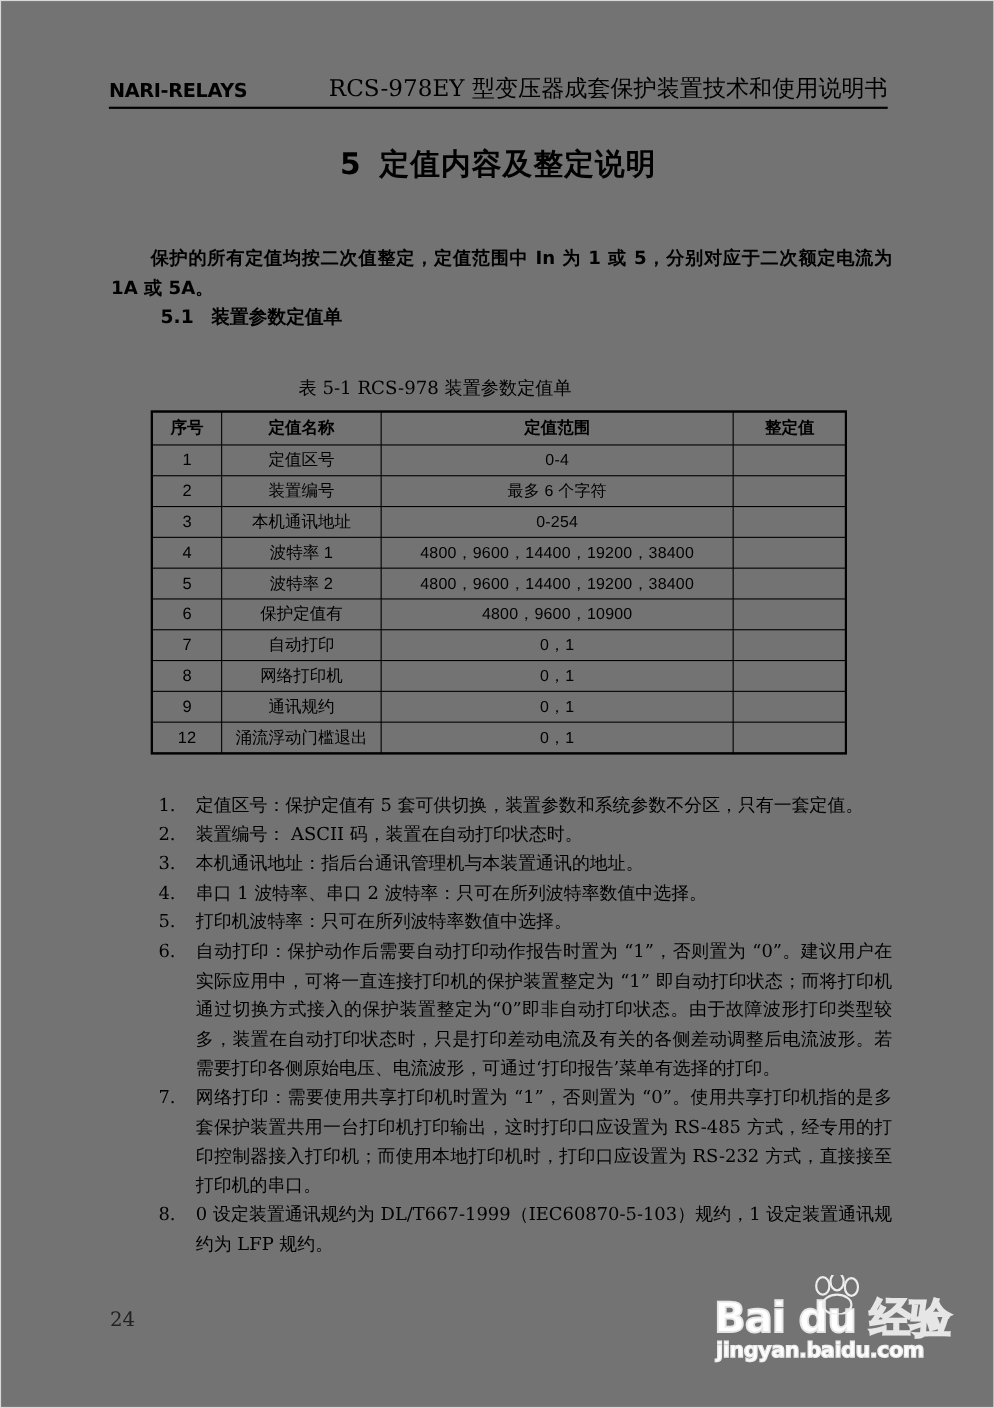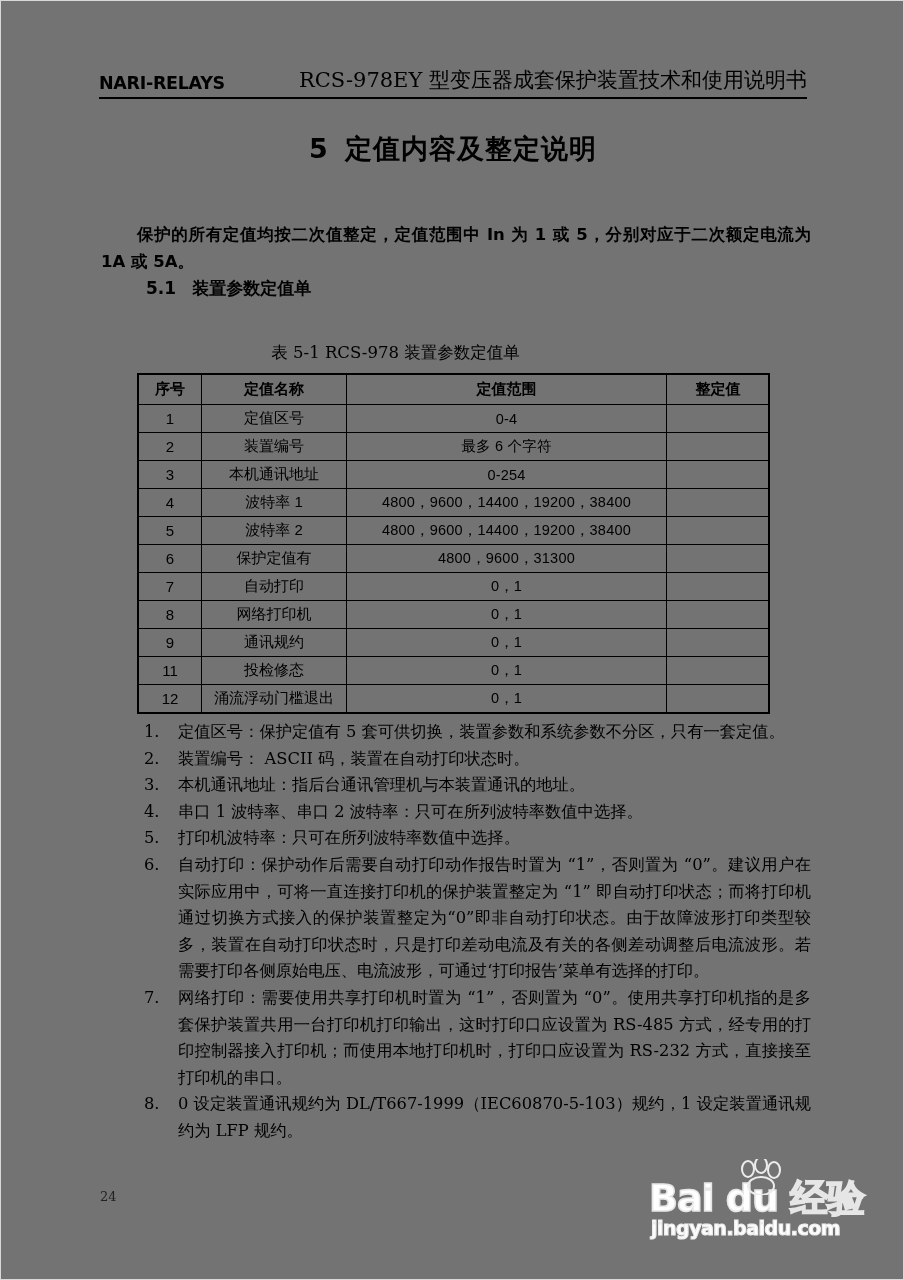--- a/index.html
+++ b/index.html
@@ -169,21 +169,21 @@
     width: 28px;
     text-align: left;
   }
 
   
   .page-number {
     position: absolute;
     left: 99px;
     top: 1188px;
     font-family: "DejaVu Serif", "Liberation Serif", serif;
-    font-size: 13px;
+    font-size: 18px;
     color: #222;
   }
 
   
   .watermark {
     position: absolute;
     left: 638px;
     top: 1158px;
     width: 250px;
     height: 92px;
@@ -287,44 +287,38 @@
           </tr>
           <tr>
             <td>5</td>
             <td>波特率 2</td>
             <td class="range-num">4800，9600，14400，19200，38400</td>
             <td></td>
           </tr>
           <tr>
             <td>6</td>
             <td>保护定值有</td>
-            <td class="range-num">4800，9600，31300</td>
+            <td class="range-num">4800，9600，10900</td>
             <td></td>
           </tr>
           <tr>
             <td>7</td>
             <td>自动打印</td>
             <td class="range-num">0，1</td>
             <td></td>
           </tr>
           <tr>
             <td>8</td>
             <td>网络打印机</td>
             <td class="range-num">0，1</td>
             <td></td>
           </tr>
           <tr>
             <td>9</td>
             <td>通讯规约</td>
-            <td class="range-num">0，1</td>
-            <td></td>
-          </tr>
-          <tr>
-            <td>11</td>
-            <td>投检修态</td>
             <td class="range-num">0，1</td>
             <td></td>
           </tr>
           <tr>
             <td>12</td>
             <td>涌流浮动门槛退出</td>
             <td class="range-num">0，1</td>
             <td></td>
           </tr>
         </tbody>

